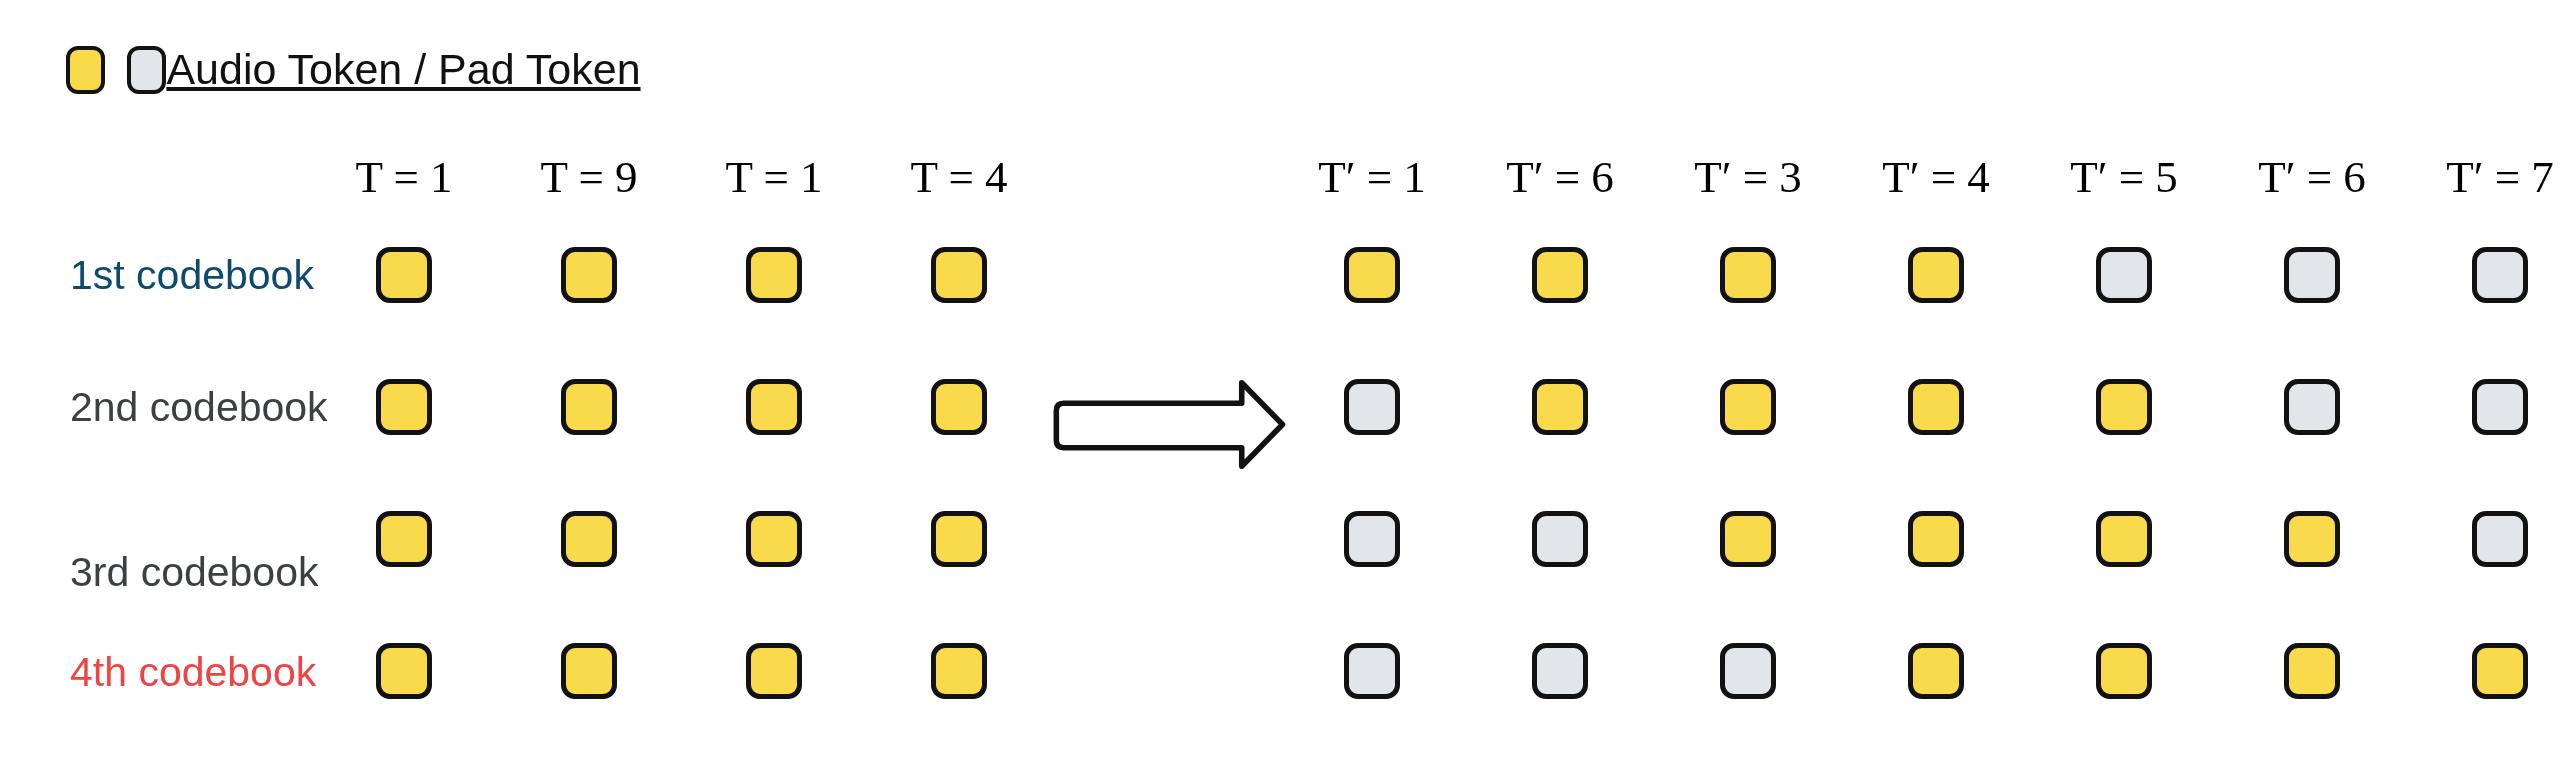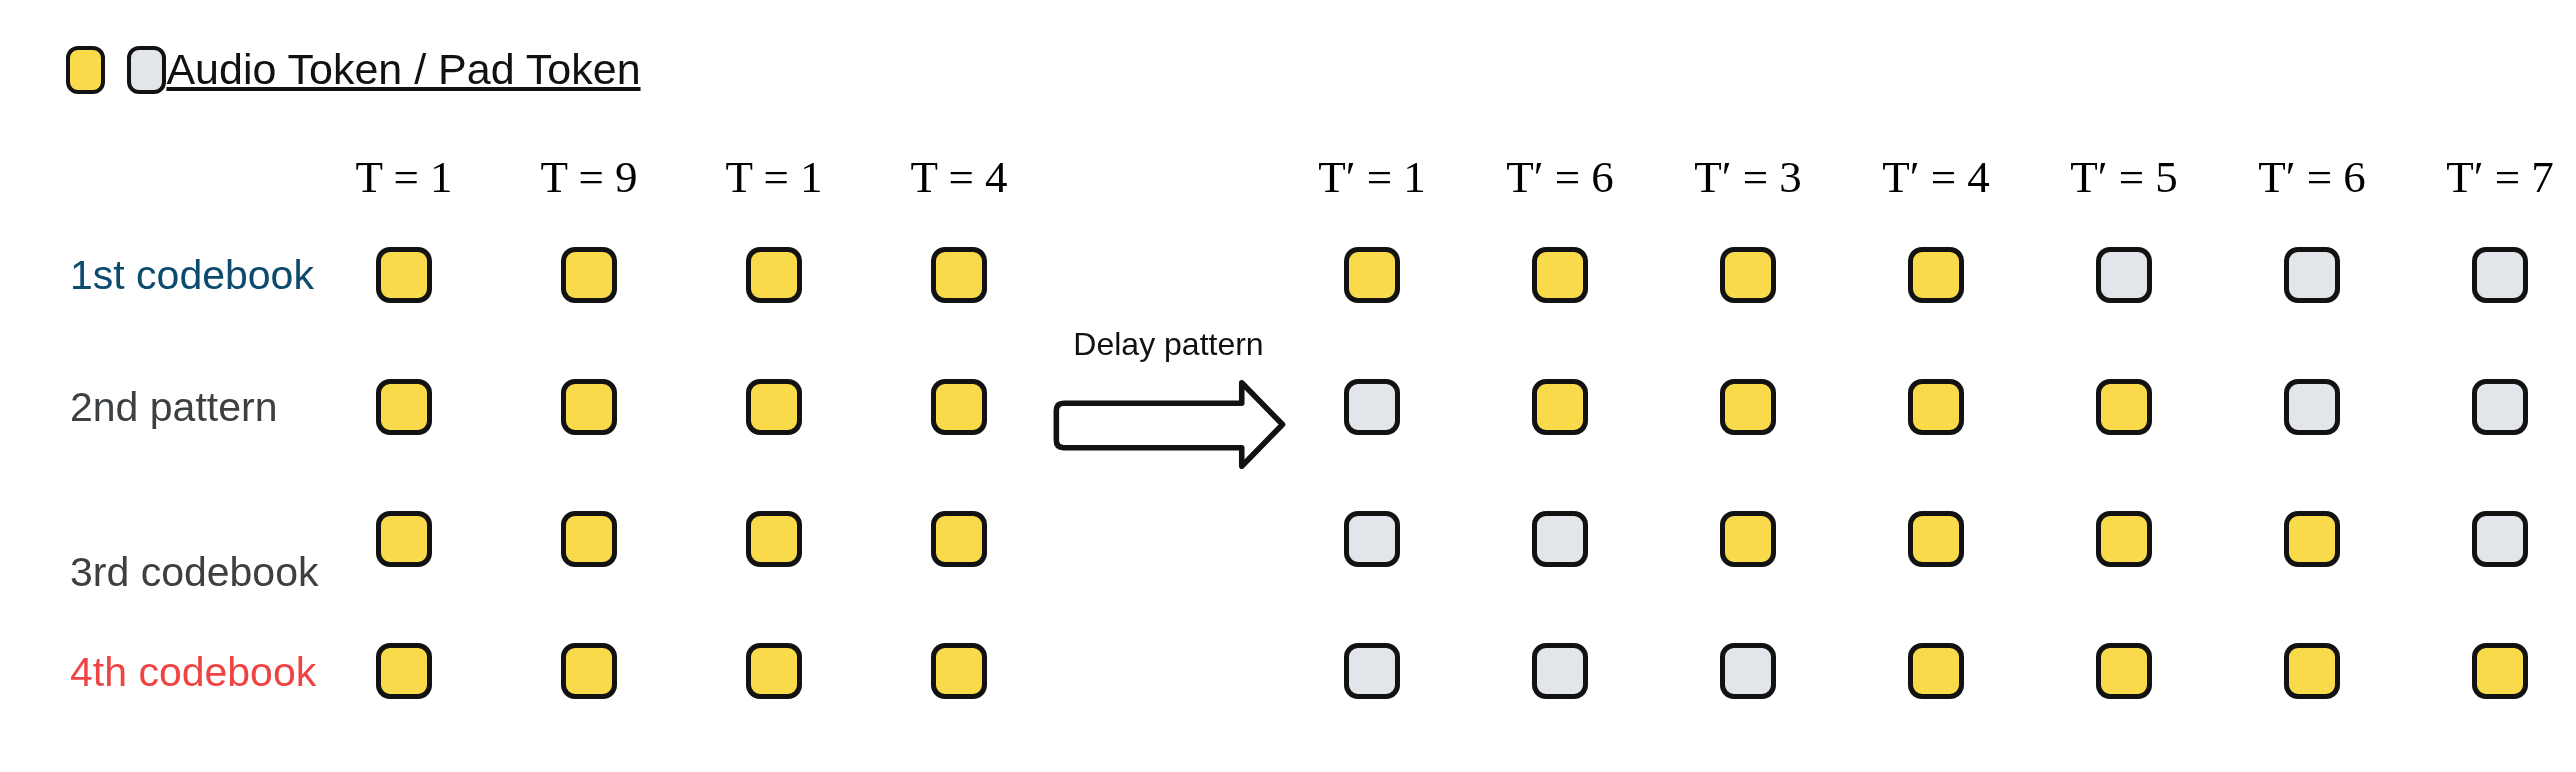--- a/index.html
+++ b/index.html
@@ -57,21 +57,21 @@
 <div class="canvas">
 
   <div class="legend">
     <span class="swatch" style="background: rgb(248, 218, 75); border-color: rgb(18, 18, 18);"></span>
     <span class="swatch" style="background: rgb(226, 229, 233); border-color: rgb(18, 18, 18);"></span>
     <span class="legend-label">Audio Token / Pad Token</span>
   </div>
 
   <div class="row-labels" id="row-labels">
       <div class="row-label" style="color: #0c4a6e;">1st codebook</div>
-      <div class="row-label" style="color: rgb(60, 64, 67);">2nd pattern</div>
+      <div class="row-label" style="color: rgb(60, 64, 67);">2nd codebook</div>
       <div class="row-label" style="color: rgb(60, 64, 67);">3rd codebook</div>
       <div class="row-label" style="color: #ef4444;">4th codebook</div>
     </div>
 
   <div class="block block-left" id="block-left">
       <div class="hcell">
         <span>T = 1</span>
       </div>
       <div class="hcell">
         <span>T = 9</span>
@@ -125,21 +125,20 @@
         <div class="token" style="background: rgb(248, 218, 75); border-color: rgb(18, 18, 18);"></div>
       </div>
       <div class="tcell">
         <div class="token" style="background: rgb(248, 218, 75); border-color: rgb(18, 18, 18);"></div>
       </div>
       <div class="tcell">
         <div class="token" style="background: rgb(248, 218, 75); border-color: rgb(18, 18, 18);"></div>
       </div>
     </div>
 
-  <div class="arrow-label">Delay pattern</div>
   <div class="arrow-wrap">
     <svg width="235" height="89" viewBox="0 0 252 96">
       <path d="M13 25 H205 V3 L249 48 L205 93 V73 H13 Q5 73 5 65 V33 Q5 25 13 25 Z" fill="#ffffff" stroke="#121212" stroke-width="6" stroke-linejoin="round"></path>
     </svg>
   </div>
 
   <div class="block block-right" id="block-right">
       <div class="hcell">
         <span>T′ = 1</span>
       </div>

